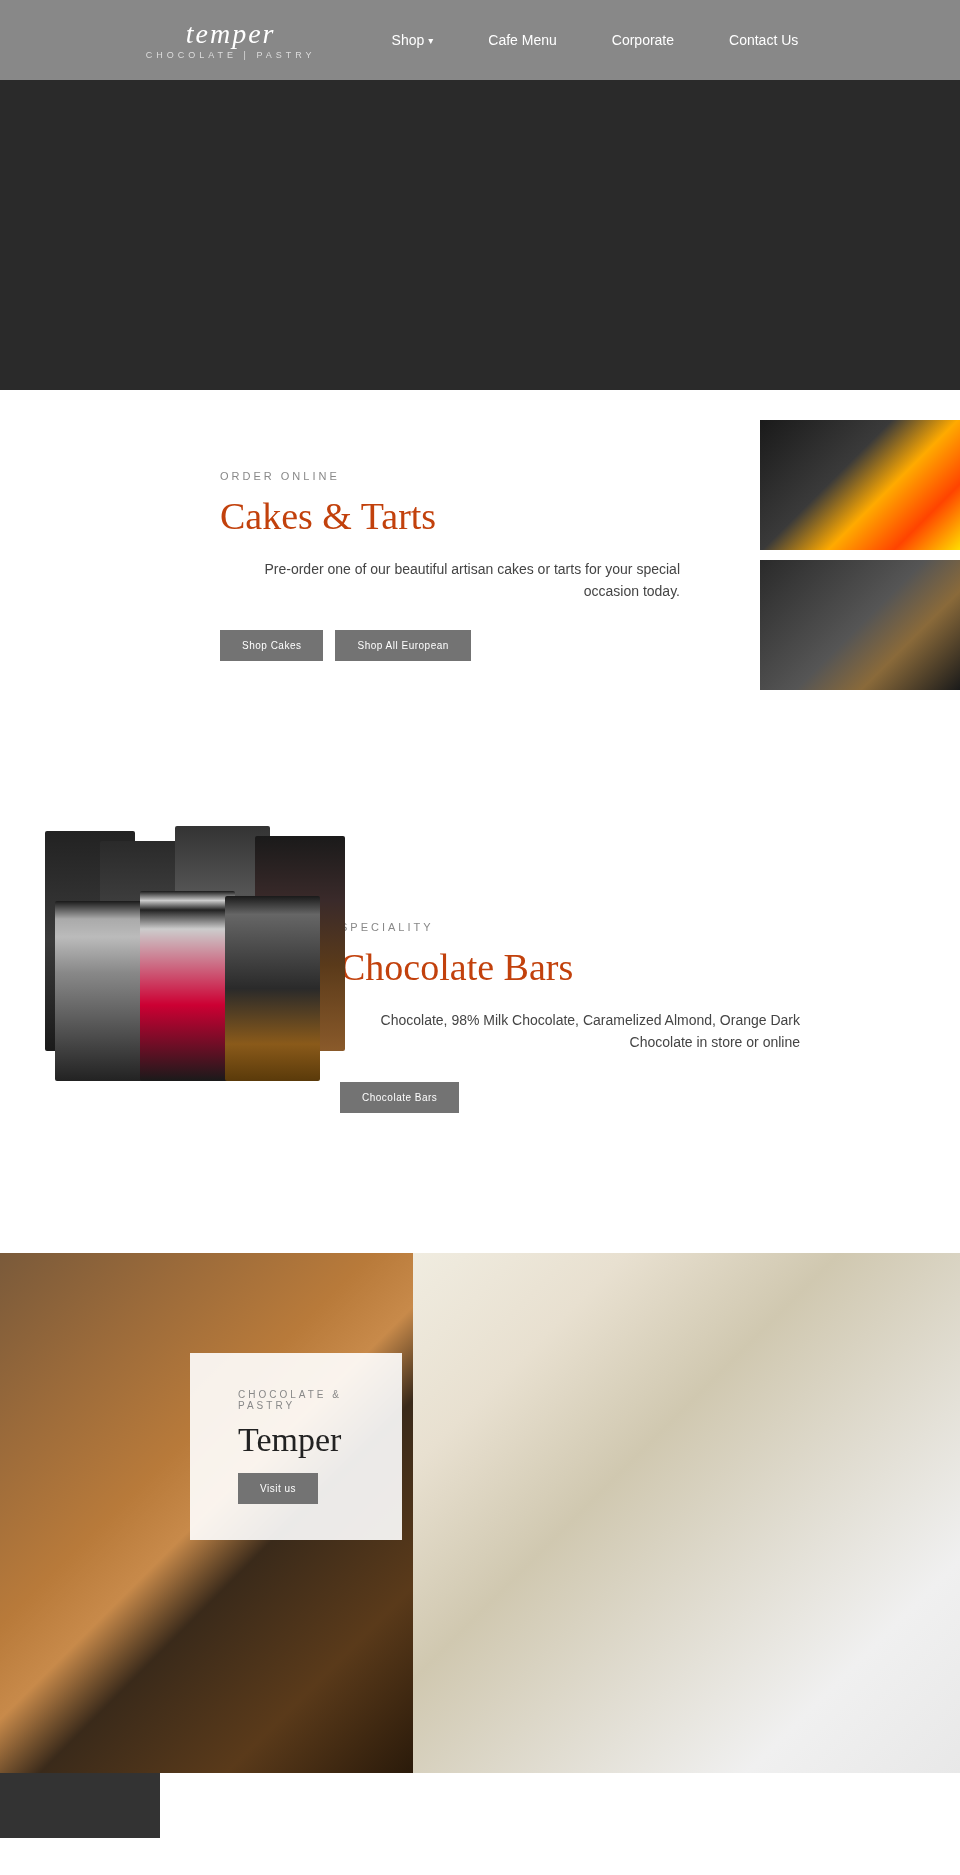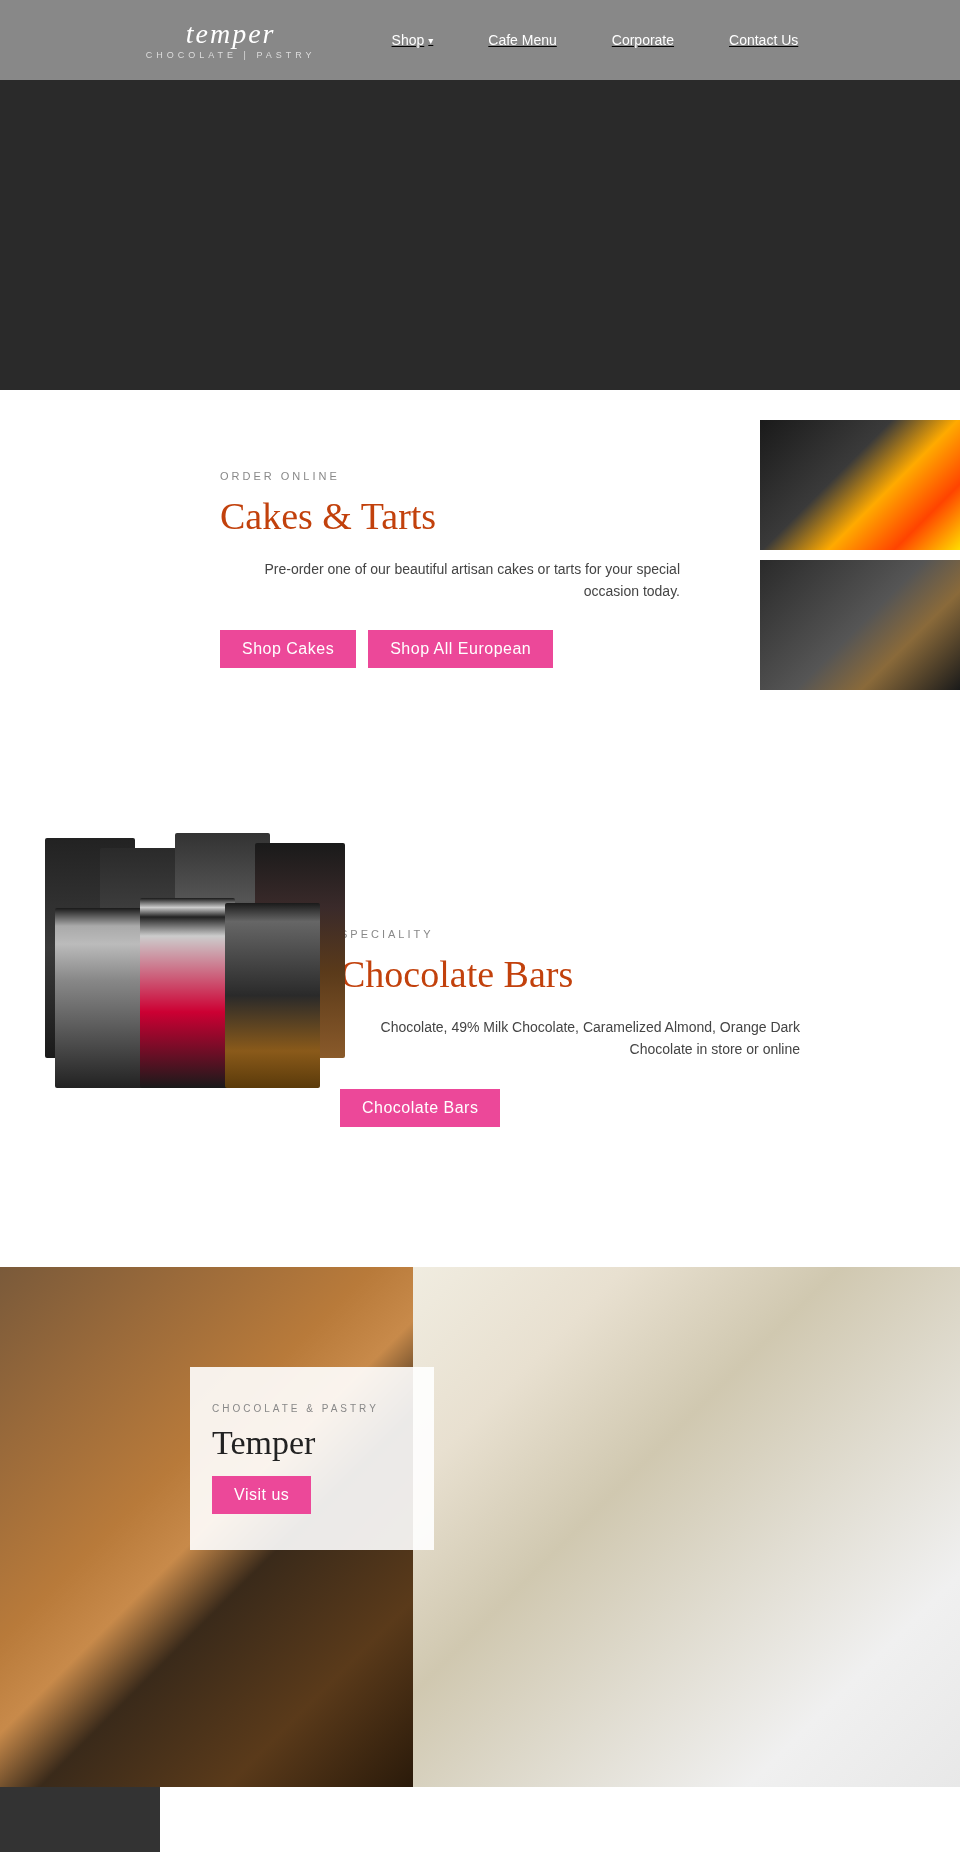--- a/index.html
+++ b/index.html
@@ -40,21 +40,20 @@
       font-size: 9px;
       color: #ddd;
       letter-spacing: 4px;
       text-transform: uppercase;
       margin-top: 2px;
     }
     nav {
       display: flex;
       align-items: flex-end;
       gap: 23px;
-      text-decoration: underline;
     }
     .nav-item {
       color: #fff;
       font-family: Arial, sans-serif;
       font-size: 14px;
       padding: 8px 16px;
       cursor: pointer;
       white-space: nowrap;
       text-decoration: none;
       display: flex;
@@ -104,26 +103,26 @@
       color: #444;
       margin-bottom: 28px;
       line-height: 1.6;
       text-align: right;
     }
     .btn-group {
       display: flex;
       gap: 12px;
     }
     .btn-green {
-      background: #ec4899;
+      background: #737373;
       color: #fff;
       border: none;
       padding: 10px 22px;
       font-family: Arial, sans-serif;
-      font-size: 16px;
+      font-size: 10px;
       cursor: pointer;
       letter-spacing: 0.5px;
     }
 
     
     .cakes-images {
       position: absolute;
       right: 0;
       top: 30px;
       display: flex;
@@ -244,22 +243,22 @@
     
     .store-right {
       width: 57%;
       background: linear-gradient(135deg, #f0ece0 0%, #e8e0d0 20%, #d0c8b0 40%, #e0dcd0 60%, #f0f0f0 80%, #e8e8e8 100%);
     }
     .store-card {
       position: absolute;
       left: 190px;
       top: 100px;
       background: rgba(255,255,255,0.9);
-      padding: 36px 22px;
-      width: 244px;
+      padding: 36px 48px;
+      width: 212px;
     }
     .store-label {
       font-family: Arial, sans-serif;
       font-size: 10px;
       letter-spacing: 3px;
       text-transform: uppercase;
       color: #888;
       margin-bottom: 10px;
     }
     .store-title {
@@ -342,21 +341,21 @@
       <div class="choc-bar choc-bar-3"></div>
       <div class="choc-bar choc-bar-4"></div>
       <div class="choc-bar choc-bar-5"></div>
       <div class="choc-bar choc-bar-6"></div>
       <div class="choc-bar choc-bar-7"></div>
     </div>
   </div>
   <div class="choc-content">
     <div class="section-label">SPECIALITY</div>
     <h2 class="section-title">Chocolate Bars</h2>
-    <p class="section-desc">Chocolate, 49% Milk Chocolate, Caramelized Almond, Orange Dark Chocolate in store or online</p>
+    <p class="section-desc">Chocolate, 98% Milk Chocolate, Caramelized Almond, Orange Dark Chocolate in store or online</p>
     <div class="btn-group">
       <button class="btn-green">Chocolate Bars</button>
     </div>
   </div>
 </section>
 
 <div class="spacer"></div>
 
 <section class="store-section">
   <div class="store-bg">

